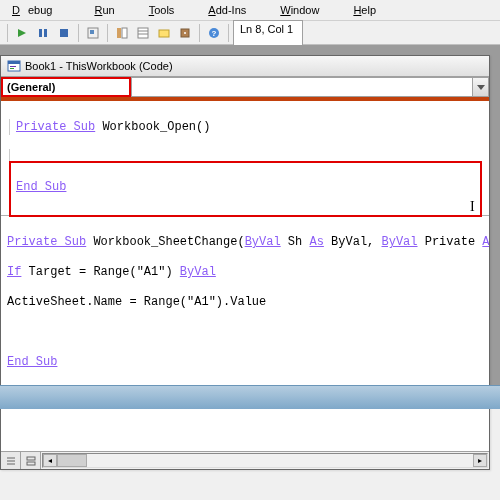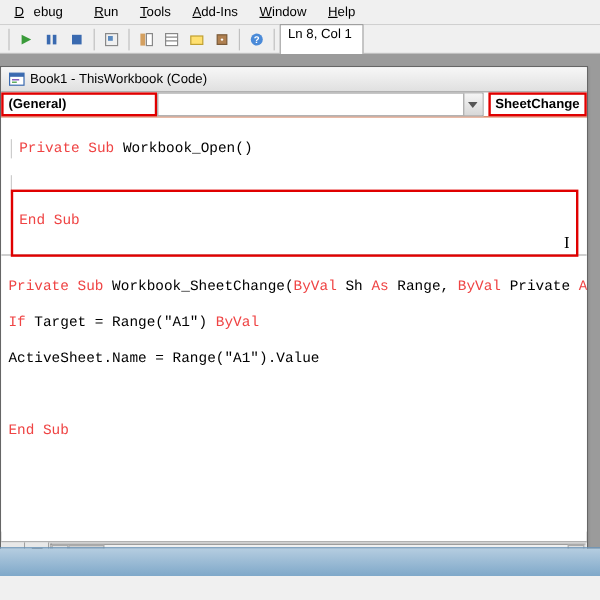--- a/index.html
+++ b/index.html
@@ -1,36 +1,36 @@
 <!DOCTYPE html>
 <html><head>
 <meta charset="utf-8">
 <style>
 * { box-sizing: border-box; margin: 0; padding: 0; }
 body { font-family: "Segoe UI", Tahoma, sans-serif; font-size: 11px; background: #f0f0f0; width: 500px; height: 500px; overflow: hidden; }
-.menubar { display: flex; background: #f0f0f0; padding: 2px 4px; gap: 2px; border-bottom: 1px solid #d0d0d0; }
+.menubar { display: flex; background: #f0f0f0; padding: 2px 4px; gap: 18px; border-bottom: 1px solid #d0d0d0; }
 .menubar span { padding: 2px 8px; cursor: default; }
 .menubar span u { text-decoration: underline; }
 .toolbar { display: flex; align-items: center; background: #f0f0f0; padding: 2px 4px; gap: 1px; border-bottom: 1px solid #c0c0c0; height: 24px; }
 .tb-btn { width: 20px; height: 20px; display: flex; align-items: center; justify-content: center; border: 1px solid transparent; }
 .tb-sep { width: 1px; height: 18px; background: #c0c0c0; margin: 0 3px; }
 .pos-box { border: 1px solid #a0a0a0; background: #fff; padding: 2px 6px; font-size: 11px; min-width: 70px; height: 26px; }
-.canvas { background: #9b9b9b; height: 435px; position: relative; padding: 10px 0 0 0; }
+.canvas { background: #9b9b9b; height: 364px; position: relative; padding: 10px 0 0 0; }
 .code-window { position: absolute; top: 10px; left: 0; width: 490px; height: 415px; background: #fff; border: 1px solid #666; box-shadow: 1px 1px 2px rgba(0,0,0,0.1); }
 .titlebar { background: linear-gradient(#f7f7f7,#e0e0e0); border-bottom: 1px solid #a0a0a0; padding: 3px 6px; display: flex; align-items: center; gap: 4px; font-size: 11px; }
 .title-icon { width: 14px; height: 14px; }
-.dd-row { display: flex; border-bottom: 1px solid #c2410c; }
+.dd-row { display: flex; border-bottom: 4px solid #c2410c; }
 .dd { flex: 1; display: flex; align-items: center; border: 1px solid #888; background: #fff; height: 20px; margin: 0; }
 .dd-text { flex: 1; padding: 2px 4px; font-size: 11px; font-weight: bold; }
 .dd-arrow { width: 16px; height: 18px; background: linear-gradient(#f5f5f5,#d8d8d8); border-left: 1px solid #a0a0a0; display: flex; align-items: center; justify-content: center; }
 .hl-red { border: 2px solid #e00000; }
 .code-area { font-family: Consolas, "Courier New", monospace; font-size: 12px; padding: 4px 0 0 6px; overflow: hidden; white-space: pre; height: 345px; position: relative; background: #fff; }
 .code-line { line-height: 16px; }
 .margin-bar { border-left: 1px solid #ccc; margin-left: 2px; padding-left: 6px; }
-.kw { color: #ef4444; }
+.kw { color: #8b5cf6; text-decoration: underline; }
 .hl-box { position: absolute; border: 2px solid #e00000; left: 8px; top: 60px; width: 473px; height: 56px; pointer-events: none; }
 .text-cursor { position: absolute; top: 98px; left: 469px; font-family: serif; font-size: 14px; color: #000; }
 .divider-line { border-top: 1px solid #b0b0b0; margin: 6px 0 4px -6px; }
 .bottom-ctrl { position: absolute; bottom: 0; left: 0; right: 0; height: 18px; display: flex; background: #f0f0f0; border-top: 1px solid #a0a0a0; }
 .view-btn { width: 20px; height: 17px; border-right: 1px solid #a0a0a0; display: flex; align-items: center; justify-content: center; background: #e8e8e8; }
 .hscroll { flex: 1; background: #f0f0f0; border: 1px inset #ddd; margin: 1px; position: relative; }
 .hscroll-thumb { position:absolute; left:14px; top:0; bottom:0; width:30px; background:#d0d0d0; border:1px solid #aaa; }
 .hscroll-btn { position:absolute; top:0; bottom:0; width:14px; background:#e0e0e0; display:flex; align-items:center; justify-content:center; font-size:8px; border:1px solid #aaa; }
 .status-strip { position: absolute; bottom: 0; left: 0; right: 0; height: 24px; background: linear-gradient(#b5cde0,#7fa8c9); border-top: 1px solid #6a95b8; }
 svg { display: block; }
@@ -126,30 +126,27 @@
         <span class="dd-text">(General)</span>
       </div>
       <div class="dd" style="flex:1;border:1px solid #a0a0a0">
         <span style="flex:1"></span>
         <span class="dd-arrow">
             <svg width="8" height="5">
               <polygon points="0,0 8,0 4,5" fill="#555"></polygon>
             </svg>
           </span>
       </div>
-      <div class="dd hl-red" style="flex:0 0 80px;margin-left:4px">
-        <span class="dd-text">SheetChange</span>
-      </div>
     </div>
     <div class="code-area">
 <div class="code-line margin-bar"><span class="kw">Private Sub</span><span> Workbook_Open()</span></div>
 <div class="code-line margin-bar">&nbsp;</div>
 <div class="code-line margin-bar"><span class="kw">End Sub</span></div>
 <div class="divider-line"></div>
-<div class="code-line"><span class="kw">Private Sub</span><span> Workbook_SheetChange(</span><span class="kw">ByVal</span><span> Sh </span><span class="kw">As</span><span> Range, </span><span class="kw">ByVal</span><span> Private </span><span class="kw">As</span></div>
+<div class="code-line"><span class="kw">Private Sub</span><span> Workbook_SheetChange(</span><span class="kw">ByVal</span><span> Sh </span><span class="kw">As</span><span> ByVal, </span><span class="kw">ByVal</span><span> Private </span><span class="kw">As</span></div>
 <div class="code-line"><span class="kw">If</span><span> Target = Range("A1") </span><span class="kw">ByVal</span></div>
 <div class="code-line"><span>ActiveSheet.Name = Range("A1").Value</span></div>
 <div class="code-line">&nbsp;</div>
 <div class="code-line"><span class="kw">End Sub</span></div>
       <div class="hl-box"></div>
       <span class="text-cursor">I</span>
     </div>
     <div class="bottom-ctrl">
       <div class="view-btn">
           <svg width="12" height="10">

